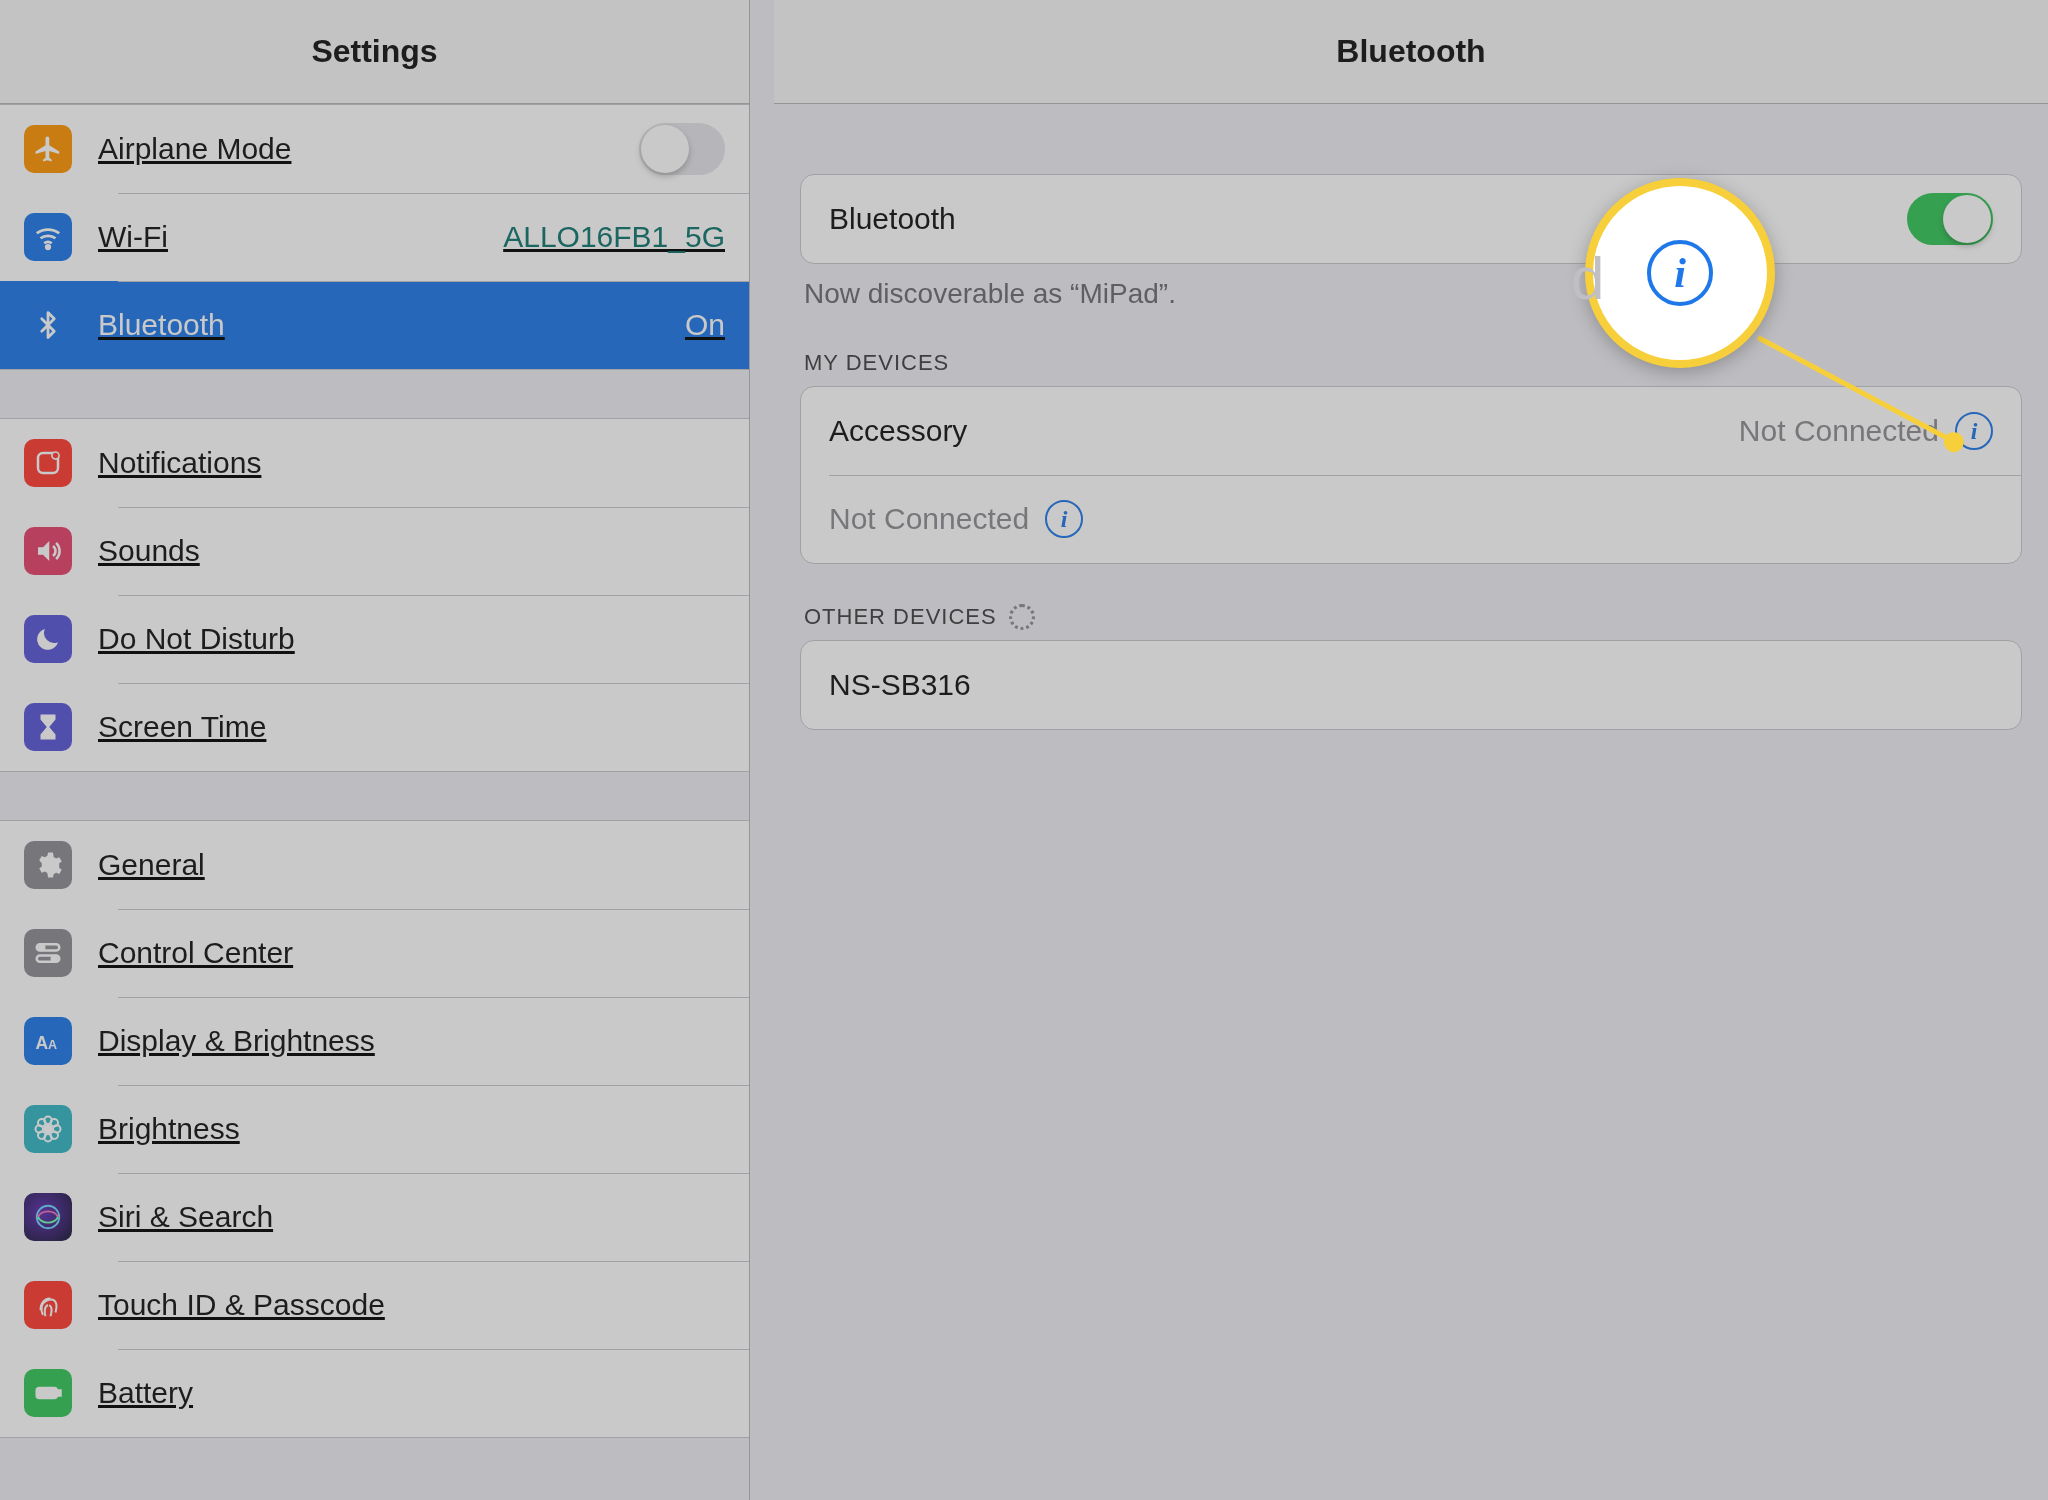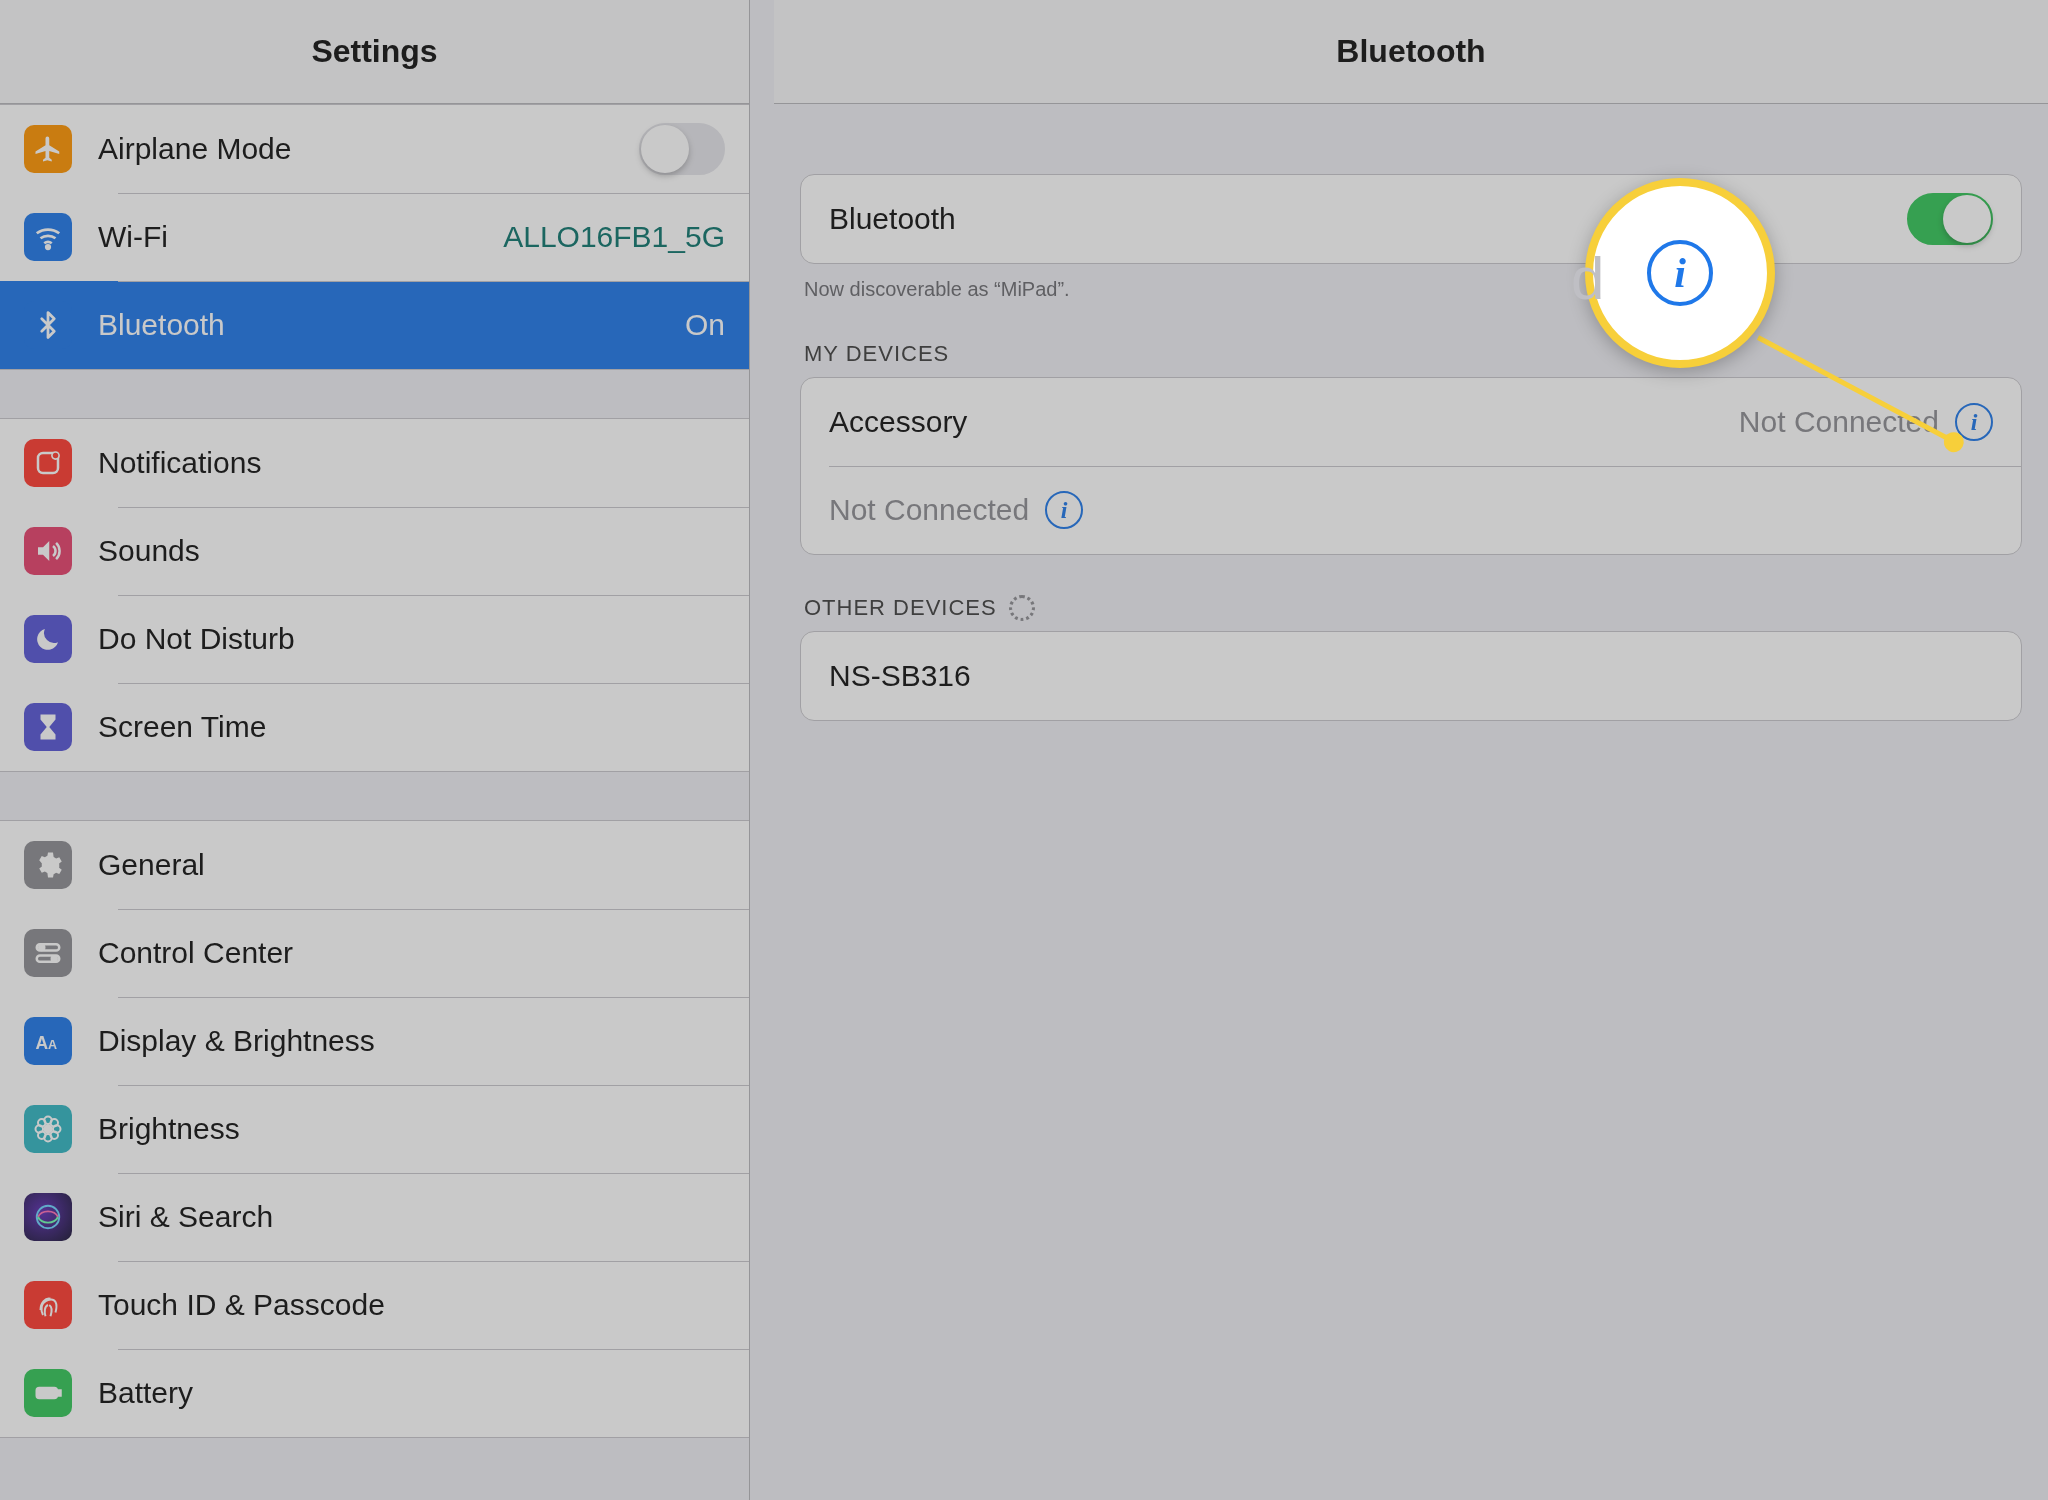--- a/index.html
+++ b/index.html
@@ -2,21 +2,21 @@
 <html><head>
 <meta charset="utf-8">
 <style>
   * { box-sizing: border-box; margin: 0; padding: 0; }
   html, body { width: 2048px; height: 1500px; font-family: -apple-system, "Helvetica Neue", Helvetica, Arial, sans-serif; background: #efeff4; overflow: hidden; }
   .root { display: flex; width: 100%; height: 100%; gap: 24px; }
   .sidebar { width: 750px; border-right: 1px solid #b7b7bb; background: #efeff4; display: flex; flex-direction: column; }
   .detail { flex: 1; background: #efeff4; display: flex; flex-direction: column; }
   .header { height: 104px; border-bottom: 1px solid #b7b7bb; display: flex; align-items: center; justify-content: center; font-weight: 600; font-size: 32px; color: #111; background: #f7f7f8; }
   .sidebar .header { background: #f7f7f8; }
-  .group { background: #fff; border-top: 1px solid #c8c7cc; border-bottom: 1px solid #c8c7cc; }
+  .group { background: #fff; border-top: 1px solid #c8c7cc; border-bottom: 1px solid #c8c7cc; text-decoration: underline; }
   .gap { height: 48px; }
   .row { display: flex; align-items: center; height: 88px; padding: 0 24px 0 24px; position: relative; }
   .row + .row::before { content: ""; position: absolute; left: 118px; right: 0; top: 0; height: 1px; background: #c8c7cc; }
   .row.selected { background: #1f78e9; color: #fff; }
   .row.selected .value { color: #fff; }
   .icon-box { width: 48px; height: 48px; border-radius: 10px; margin-right: 26px; flex: 0 0 48px; display: flex; align-items: center; justify-content: center; color: #fff; }
   .icon-box svg { width: 30px; height: 30px; }
   .row .label { font-size: 30px; color: #111; flex: 1; }
   .row.selected .label { color: #fff; }
   .row .value { font-size: 30px; color: #0f766e; margin-left: 10px; }
@@ -24,21 +24,21 @@
   .toggle .knob { position: absolute; width: 48px; height: 48px; border-radius: 50%; background: #fff; top: 0; left: 0; box-shadow: 0 3px 6px rgba(0,0,0,.25); }
   .toggle.on { background: #34c759; border-color: #34c759; }
   .toggle.on .knob { left: auto; right: 0; }
   .detail-body { padding: 0 26px; }
   .dgroup { background: #fff; border-radius: 14px; border: 1px solid #c8c7cc; overflow: hidden; }
   .drow { display: flex; align-items: center; height: 88px; padding: 0 28px; position: relative; }
   .drow + .drow::before { content: ""; position: absolute; left: 28px; right: 0; top: 0; height: 1px; background: #c8c7cc; }
   .drow .dlabel { font-size: 30px; color: #111; flex: 1; }
   .drow .dvalue { font-size: 30px; color: #8e8e93; margin-right: 16px; }
   .section-label { font-size: 22px; color: #404040; letter-spacing: 1px; padding: 40px 4px 10px 4px; text-transform: uppercase; display: flex; align-items: center; gap: 12px; }
-  .footnote { font-size: 20px; color: #6d6d72; padding: 14px 4px 0 4px; }
+  .footnote { font-size: 28px; color: #6d6d72; padding: 14px 4px 0 4px; }
   .info-circle { width: 38px; height: 38px; border: 2.8px solid #1f78e9; border-radius: 50%; display: flex; align-items: center; justify-content: center; color: #1f78e9; font-weight: 700; font-size: 24px; font-family: Georgia, 'Times New Roman', serif; font-style: italic; }
   .spinner { width: 26px; height: 26px; border: 3px dotted #8e8e93; border-radius: 50%; display: inline-block; }
   
   .overlay { position: absolute; inset: 0; background: rgba(60,60,60,0.28); pointer-events: none; }
   
   .callout { position: absolute; width: 190px; height: 190px; border-radius: 50%; background: #fff; border: 8px solid #f7cf3a; box-shadow: 0 4px 18px rgba(0,0,0,.25); display: flex; align-items: center; justify-content: center; z-index: 20; }
   .callout .info-circle { width: 66px; height: 66px; border-width: 4.5px; font-size: 42px; }
   .callout-line { position: absolute; height: 5px; background: #f7cf3a; transform-origin: left center; z-index: 15; }
   .callout-line::after { content: ""; position: absolute; right: -10px; top: -7px; width: 20px; height: 20px; border-radius: 50%; background: #f7cf3a; }
   .callout-bgtext { position: absolute; font-size: 60px; color: #bfbfc4; z-index: 0; }

